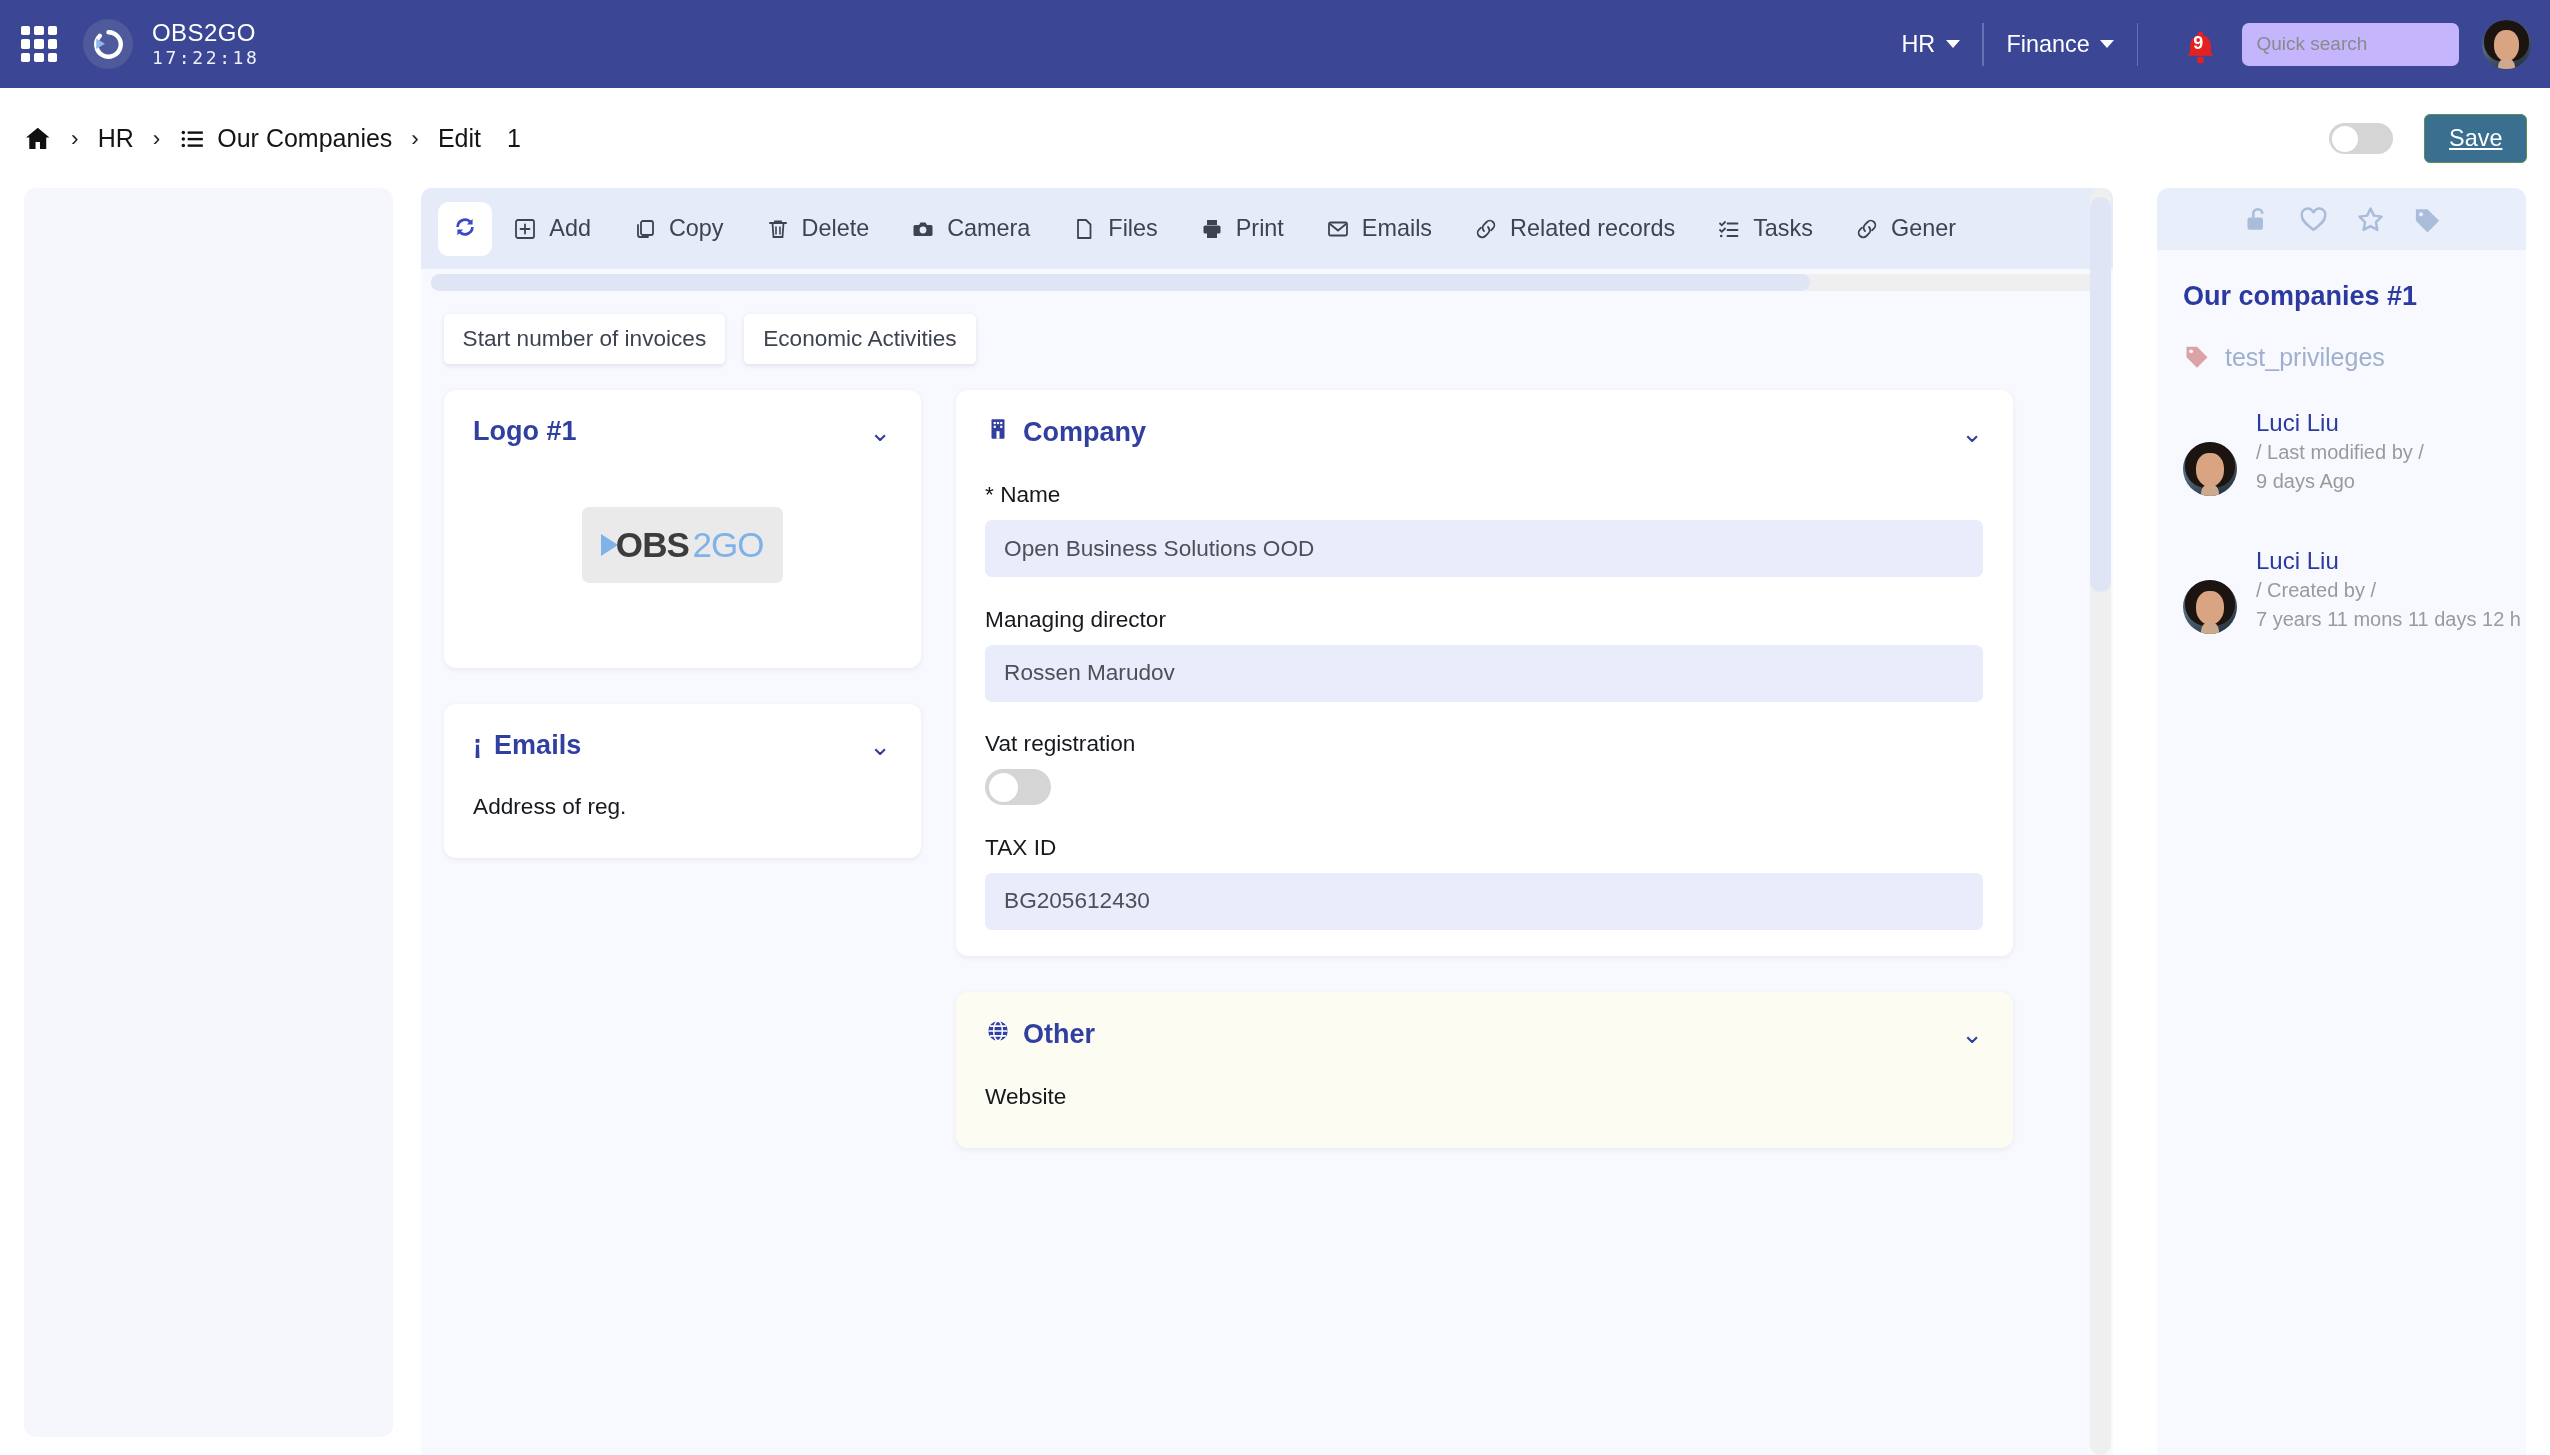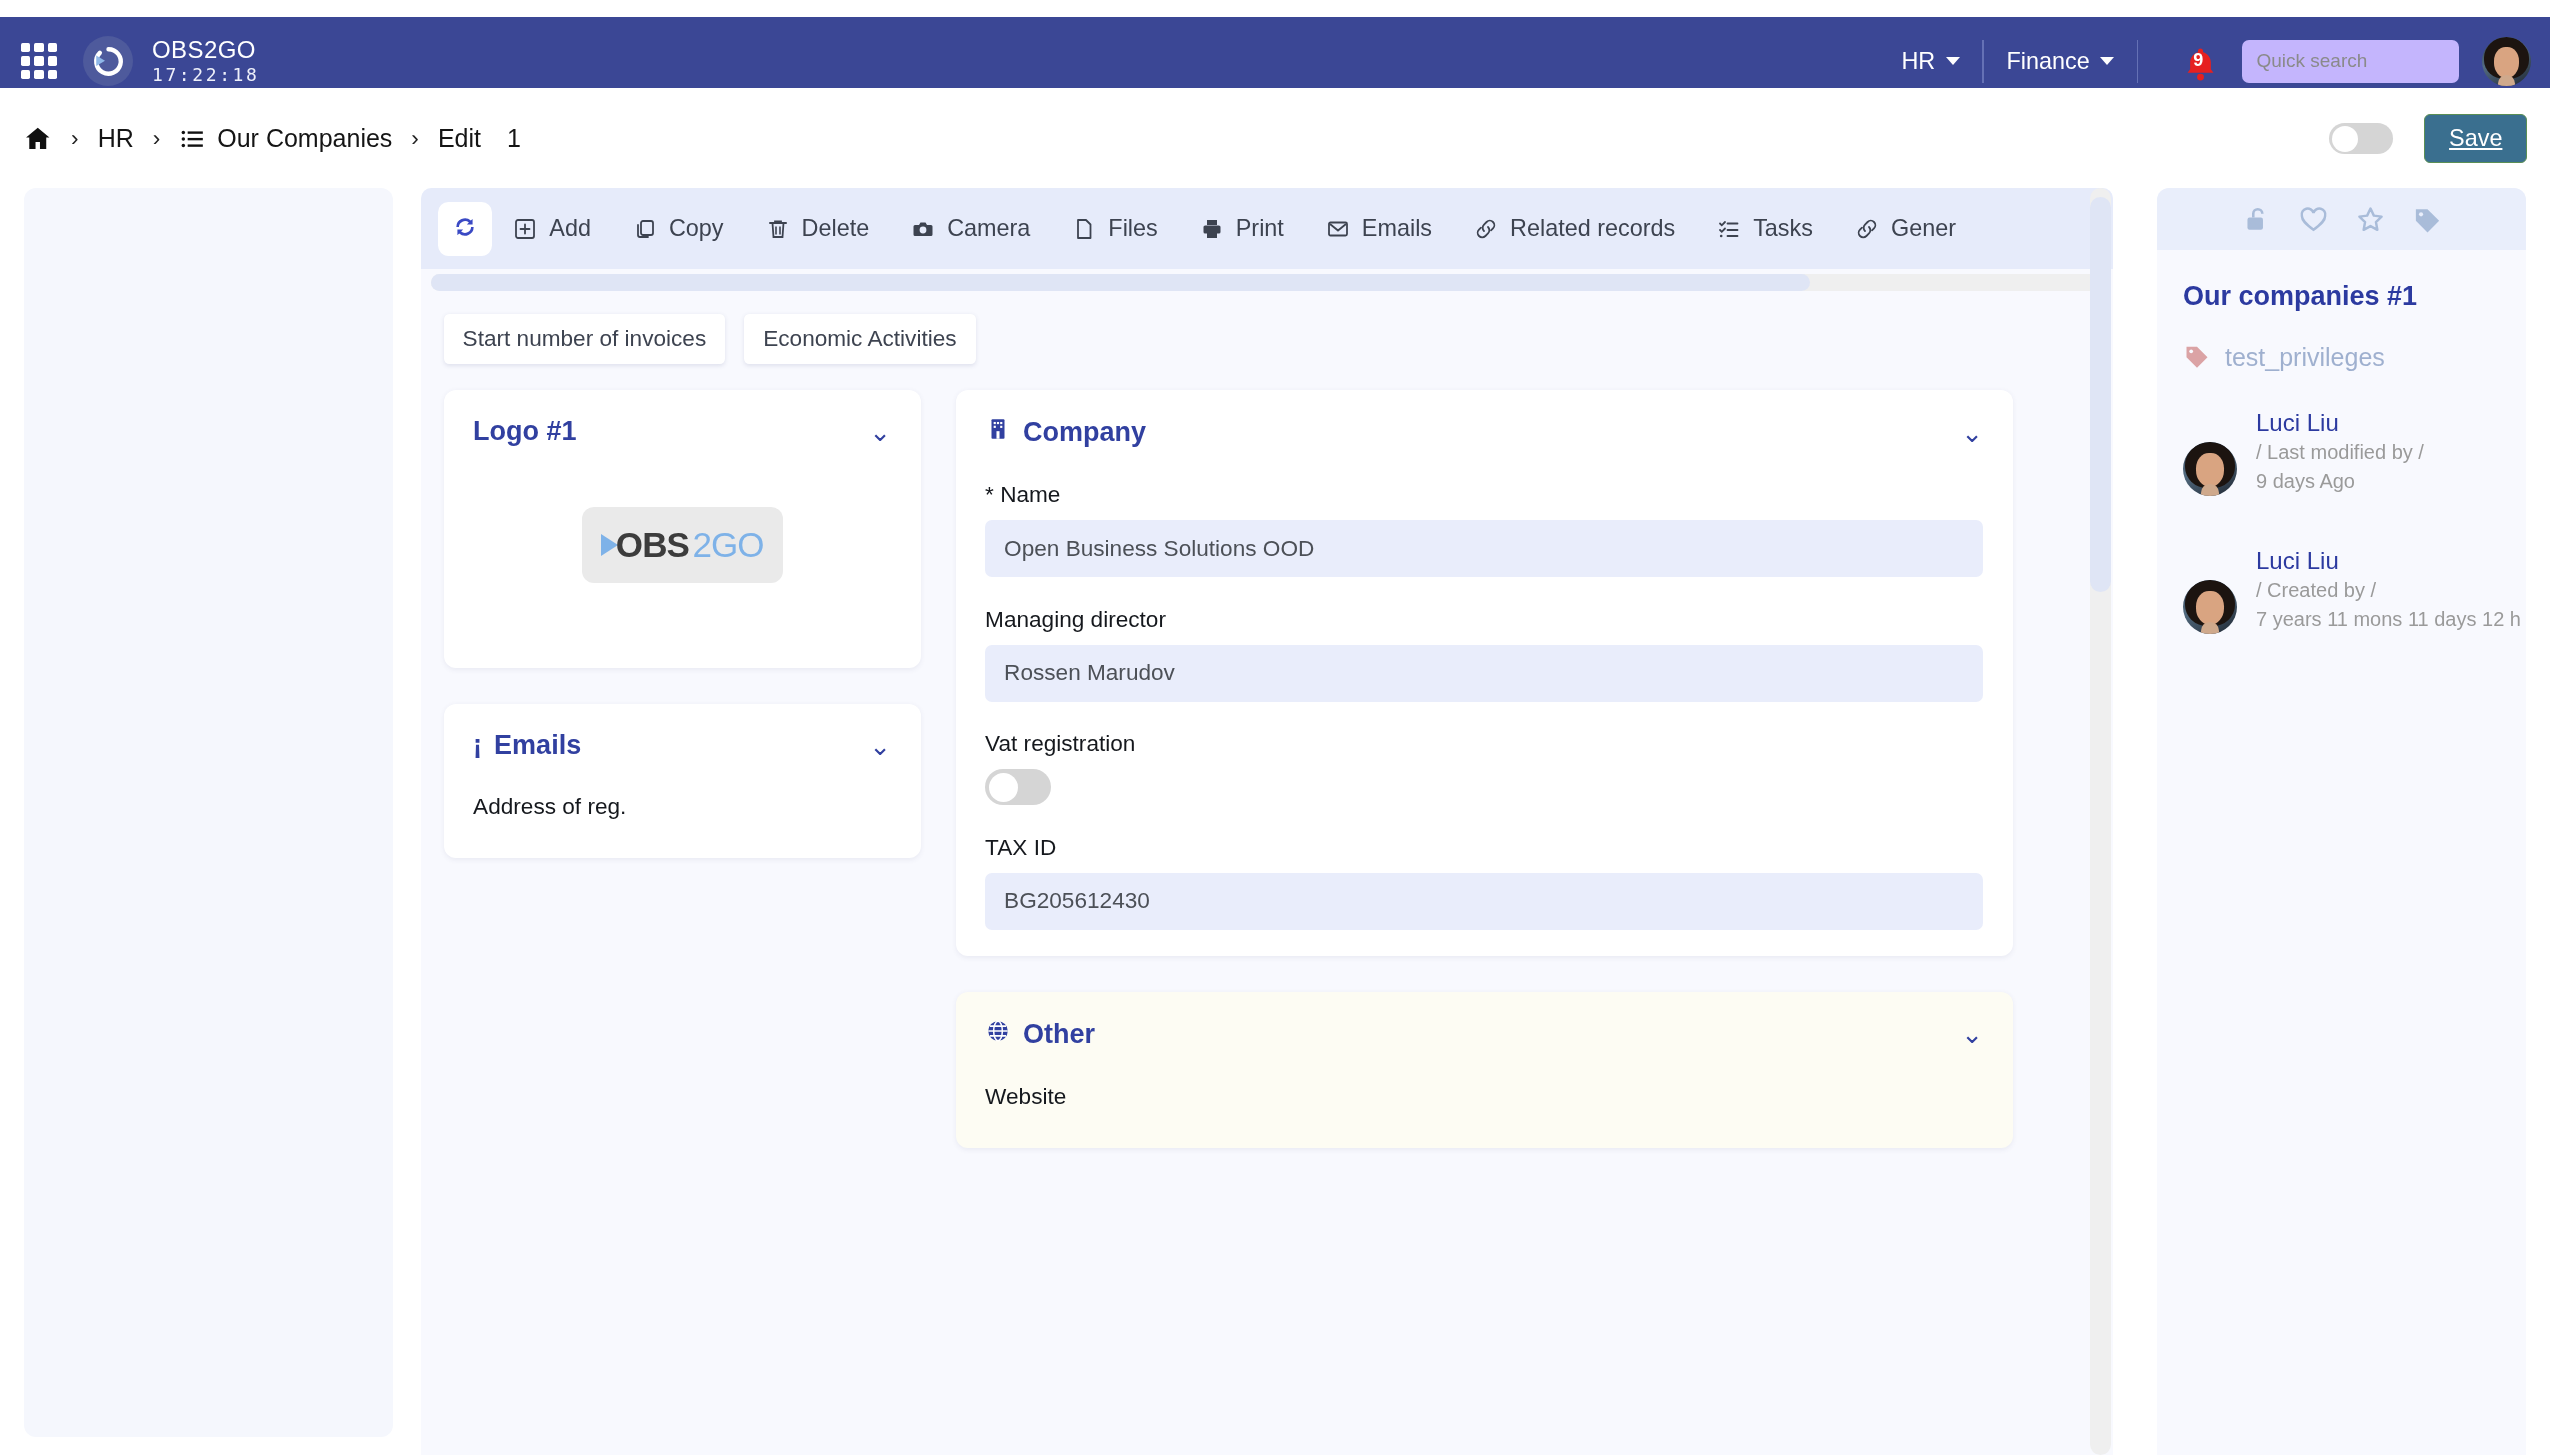--- a/index.html
+++ b/index.html
@@ -5,21 +5,21 @@
   * { box-sizing: border-box; margin: 0; padding: 0; }
   html, body {
     width: 2550px; height: 1456px;
     font-family: "Liberation Sans", sans-serif;
     background: #ffffff;
     overflow: hidden;
   }
 
   
   .topbar {
-    position: absolute; top: 17px; left: 0;
+    position: absolute; top: 0; left: 0;
     width: 2550px; height: 88px;
     background: #3b4795;
     display: flex; align-items: center;
   }
   .grid-icon {
     margin-left: 19px; width: 40px; height: 40px;
     display: grid; grid-template-columns: repeat(3, 1fr); grid-template-rows: repeat(3, 1fr);
     gap: 4.3px; padding: 1.7px;
   }
   .grid-icon i { background: #ffffff; border-radius: 1.7px; display: block; }
@@ -175,21 +175,21 @@
   }
   .card-title {
     display: flex; align-items: center; gap: 12px;
     color: #3140a0; font-size: 27px; font-weight: 700;
   }
   .chev {
     color: #3140a0; font-size: 26px; cursor: pointer; line-height: 1;
   }
   .logo-body { height: 195px; display: flex; align-items: center; justify-content: center; }
   .logo-chip {
-    background: #eaeaea; border-radius: 12px; padding: 18px 19px;
+    background: #eaeaea; border-radius: 7px; padding: 18px 19px;
     display: flex; align-items: center; gap: 3.5px;
   }
   .logo-play {
     width: 0; height: 0; border-top: 11.3px solid transparent;
     border-bottom: 11.3px solid transparent; border-left: 17.3px solid #7eb2e8;
     margin-right: -5.2px;
   }
   .logo-obs { font-size: 35px; font-weight: 700; color: #3c3c3c; letter-spacing: -0.9px; }
   .logo-2go { font-size: 35px; font-weight: 400; color: #7eb2e8; letter-spacing: -0.9px; }
 

